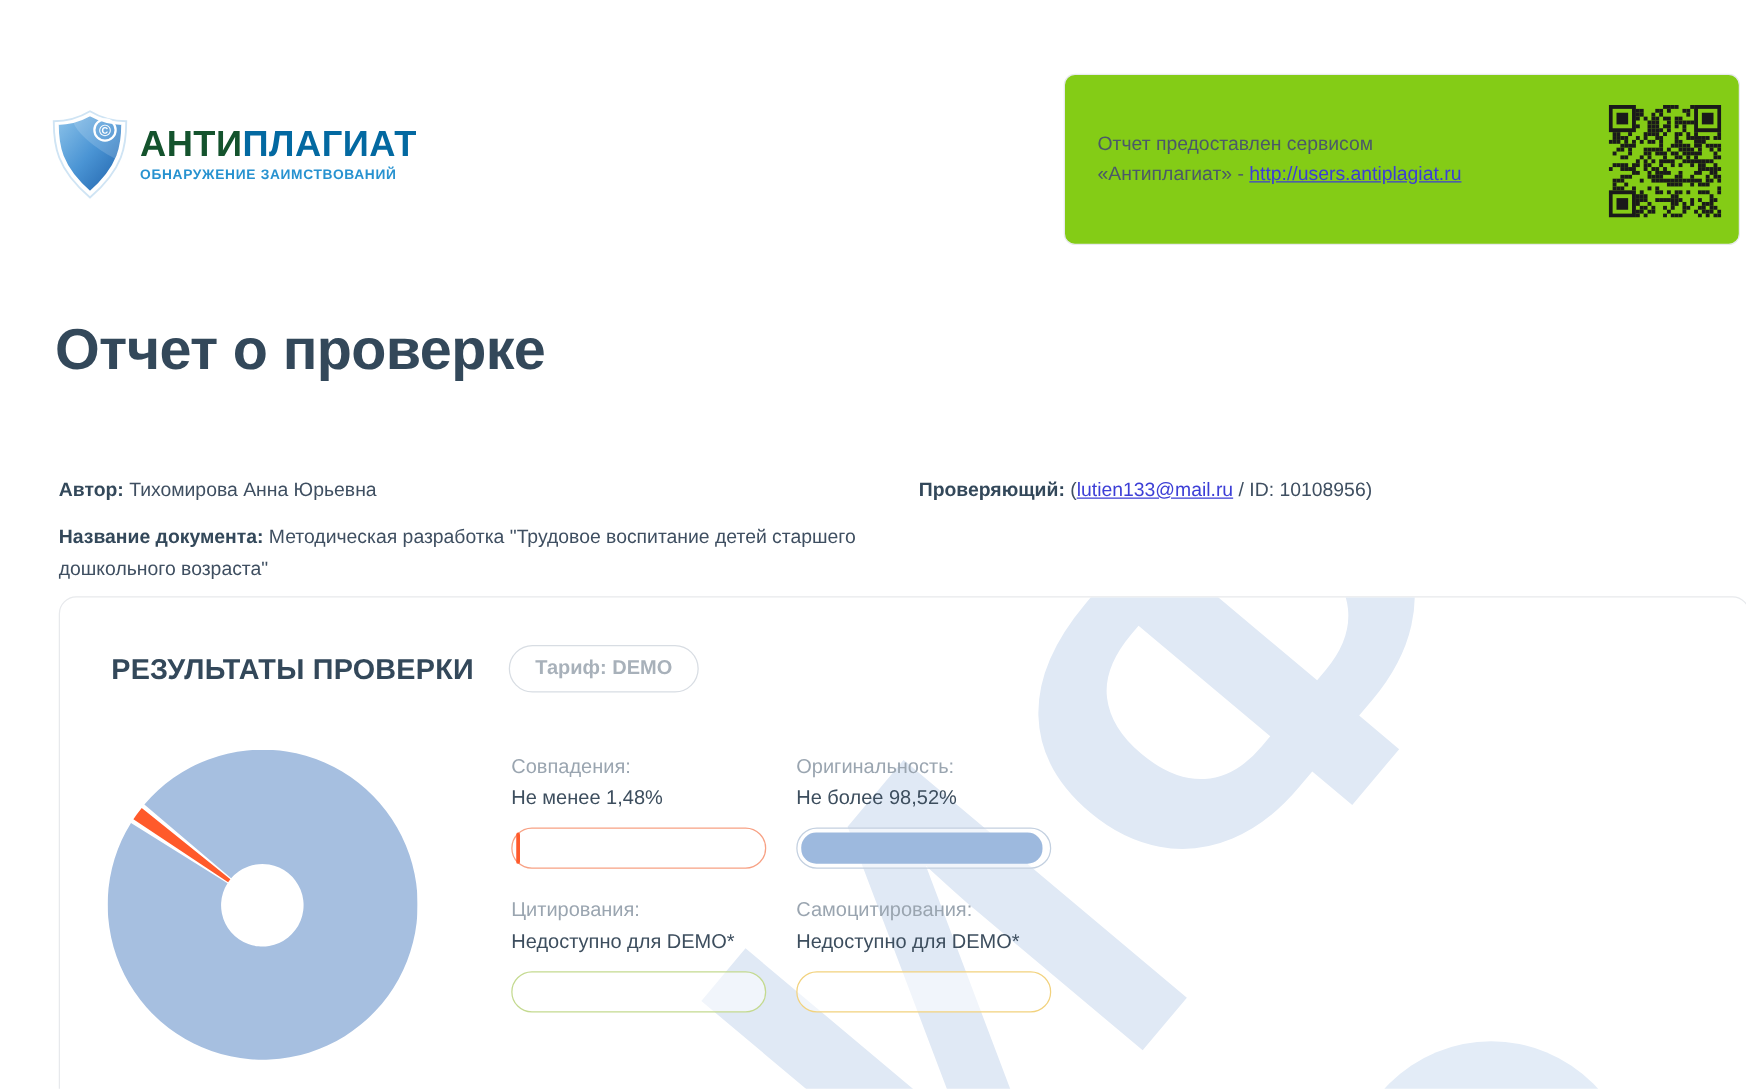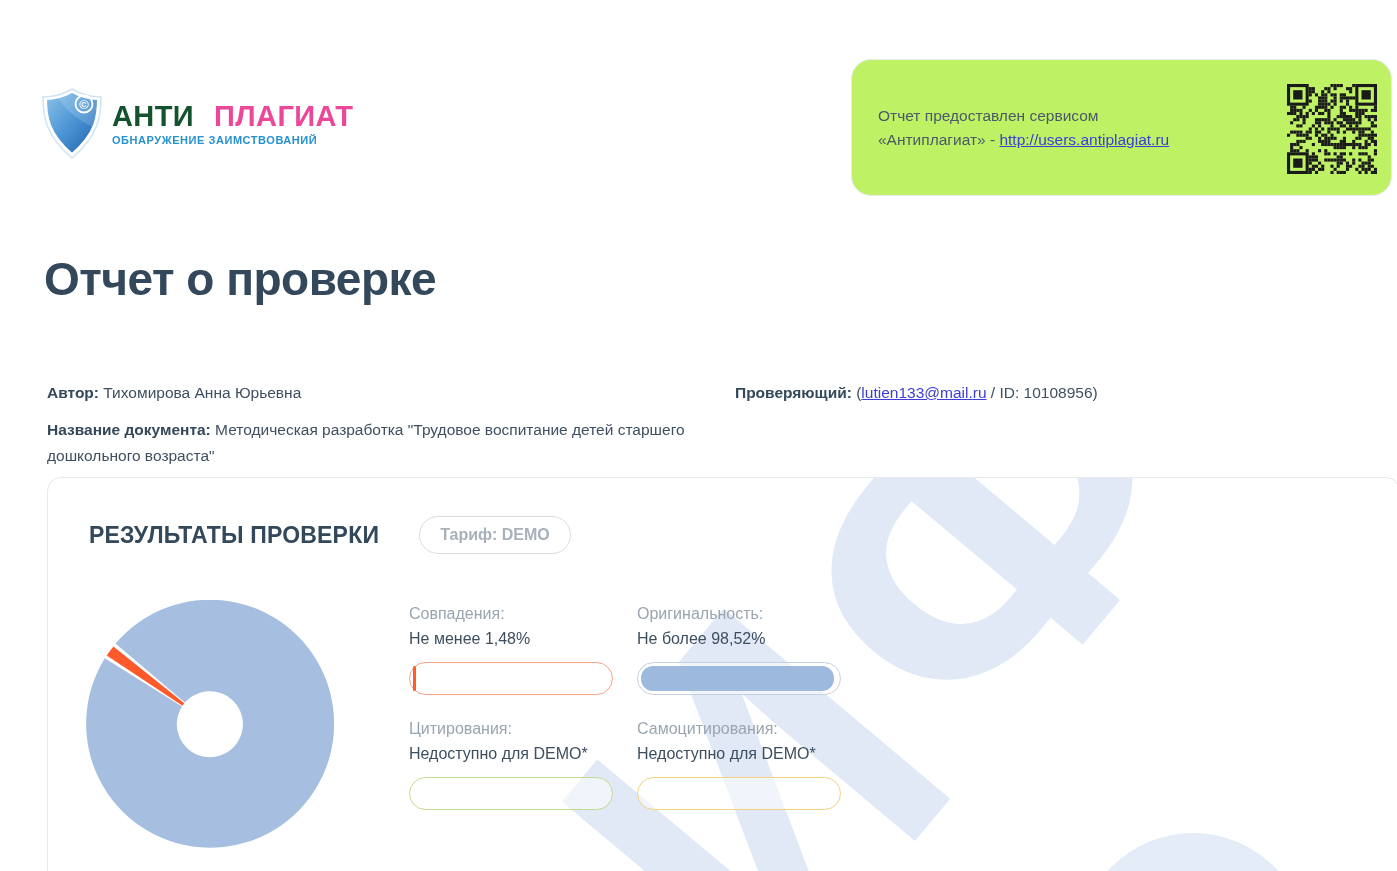--- a/index.html
+++ b/index.html
@@ -10,27 +10,27 @@
     color:#3f4f61;
   }
   a { color:#3c3ed6; text-decoration:underline; }
 
   
   .logo { position:absolute; left:40px; top:88px; display:flex; align-items:flex-start; }
   .logo-shield { width:64px; height:72px; }
   .logo-text { margin-left:8px; margin-top:14px; line-height:1; white-space:nowrap; }
   .logo-title { font-size:29px; font-weight:bold; letter-spacing:.4px; }
   .logo-title .part1 { color:#14532d; }
-  .logo-title .part2 { color:#ec4899;margin-left:20px; }
+  .logo-title .part2 { color:#0369a1; }
   .logo-subtitle { margin-top:4px; font-size:11px; font-weight:bold; letter-spacing:.55px; color:#2792d0; }
 
   
   .service-box {
     position:absolute; left:851px; top:59px; width:541px; height:137px;
-    border:1px solid #e8eaee; border-radius:20px; background:#bef264;
+    border:1px solid #e8eaee; border-radius:9px; background:#84cc16;
   }
   .service-text {
     position:absolute; left:26px; top:50%; transform:translateY(-50%);
     font-size:15.5px; line-height:24px; color:#4b5968;
   }
   .qr { position:absolute; right:14px; top:24px; width:90px; height:90px; }
 
   
   .page-title {
     position:absolute; left:44px; top:252px;
@@ -52,21 +52,21 @@
     transform:rotate(-50deg);
     font-size:430px; line-height:430px; font-weight:bold; letter-spacing:20px;
     color:#e0e9f5; white-space:nowrap; z-index:0; user-select:none;
   }
   .watermark-blob {
     position:absolute; left:1030px; top:355px; width:230px; height:230px;
     border-radius:50%; background:#e3ecf7; z-index:0;
   }
   .card-content { position:relative; z-index:1; }
 
-  .section-row { position:absolute; left:41px; top:38px; display:flex; align-items:center;gap:12px; }
+  .section-row { position:absolute; left:41px; top:38px; display:flex; align-items:center; }
   .section-title { font-size:23px; font-weight:bold; letter-spacing:.2px; color:#33485a; }
   .tariff-badge {
     margin-left:28px; padding:9px 20px; border:1px solid #d8dde3; border-radius:22px;
     font-size:16px; font-weight:bold; color:#a8b1ba; background:rgba(255,255,255,.6);
   }
 
   .donut { position:absolute; left:38px; top:122px; width:248px; height:248px; }
 
   .stats {
     position:absolute; left:361px; top:126px;

